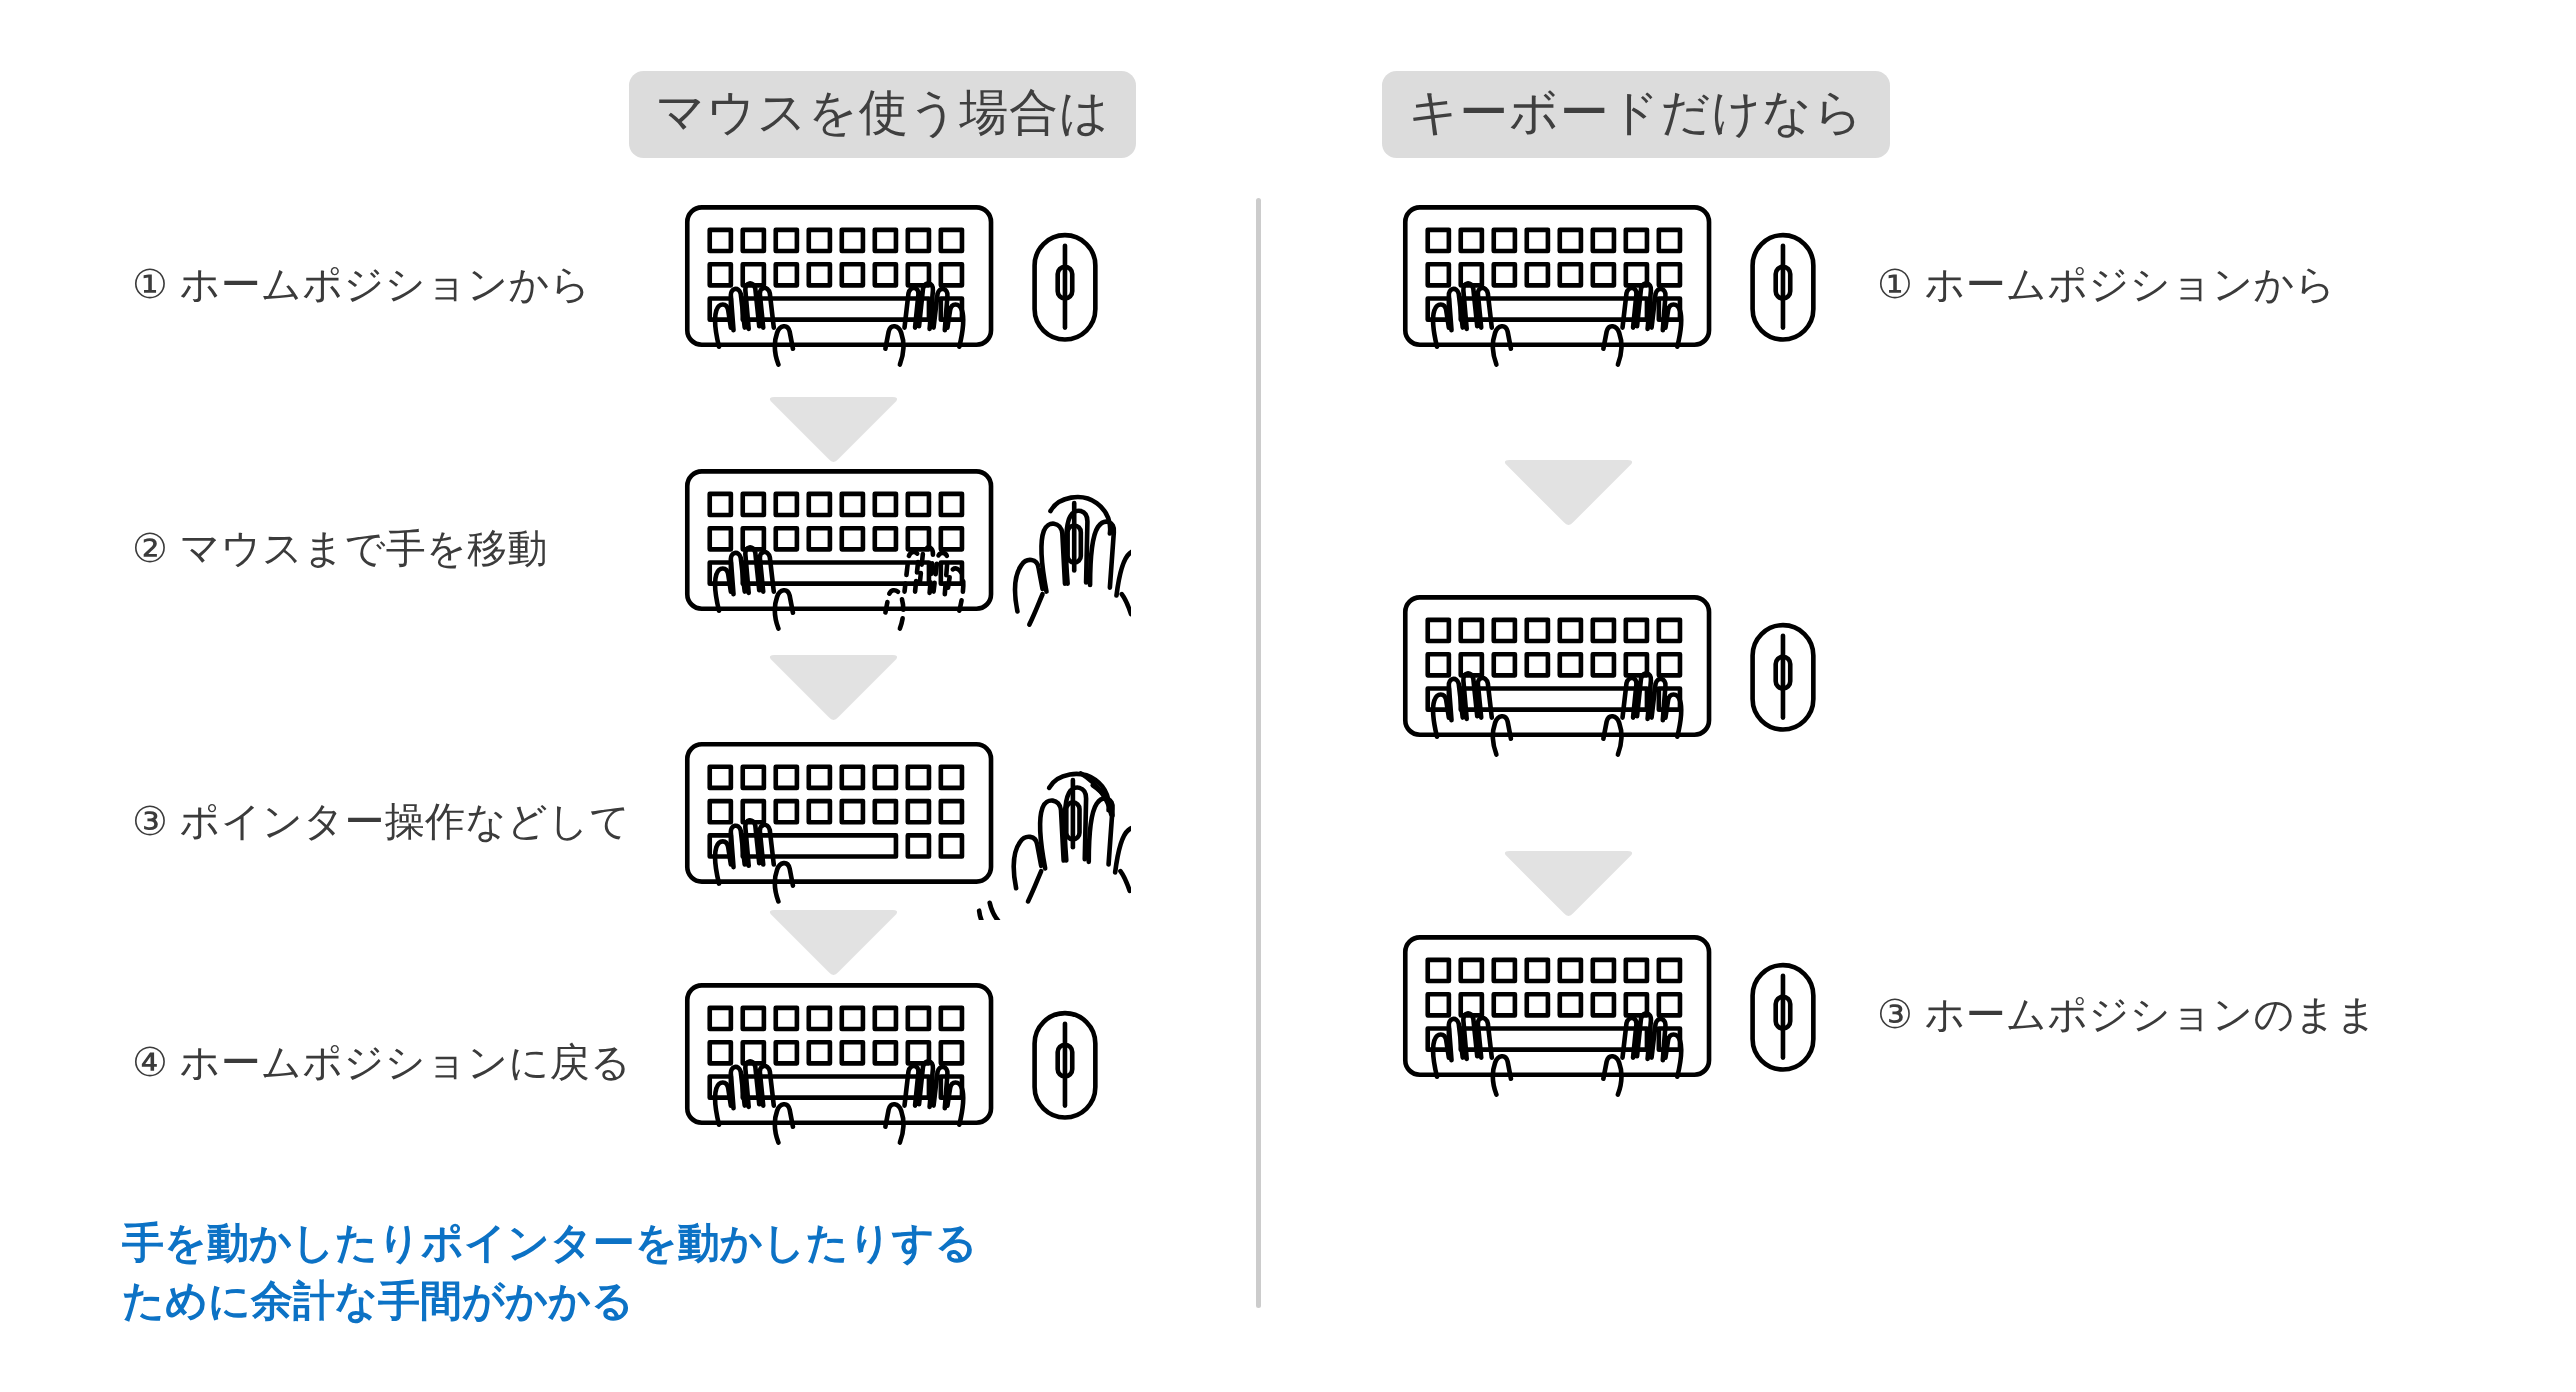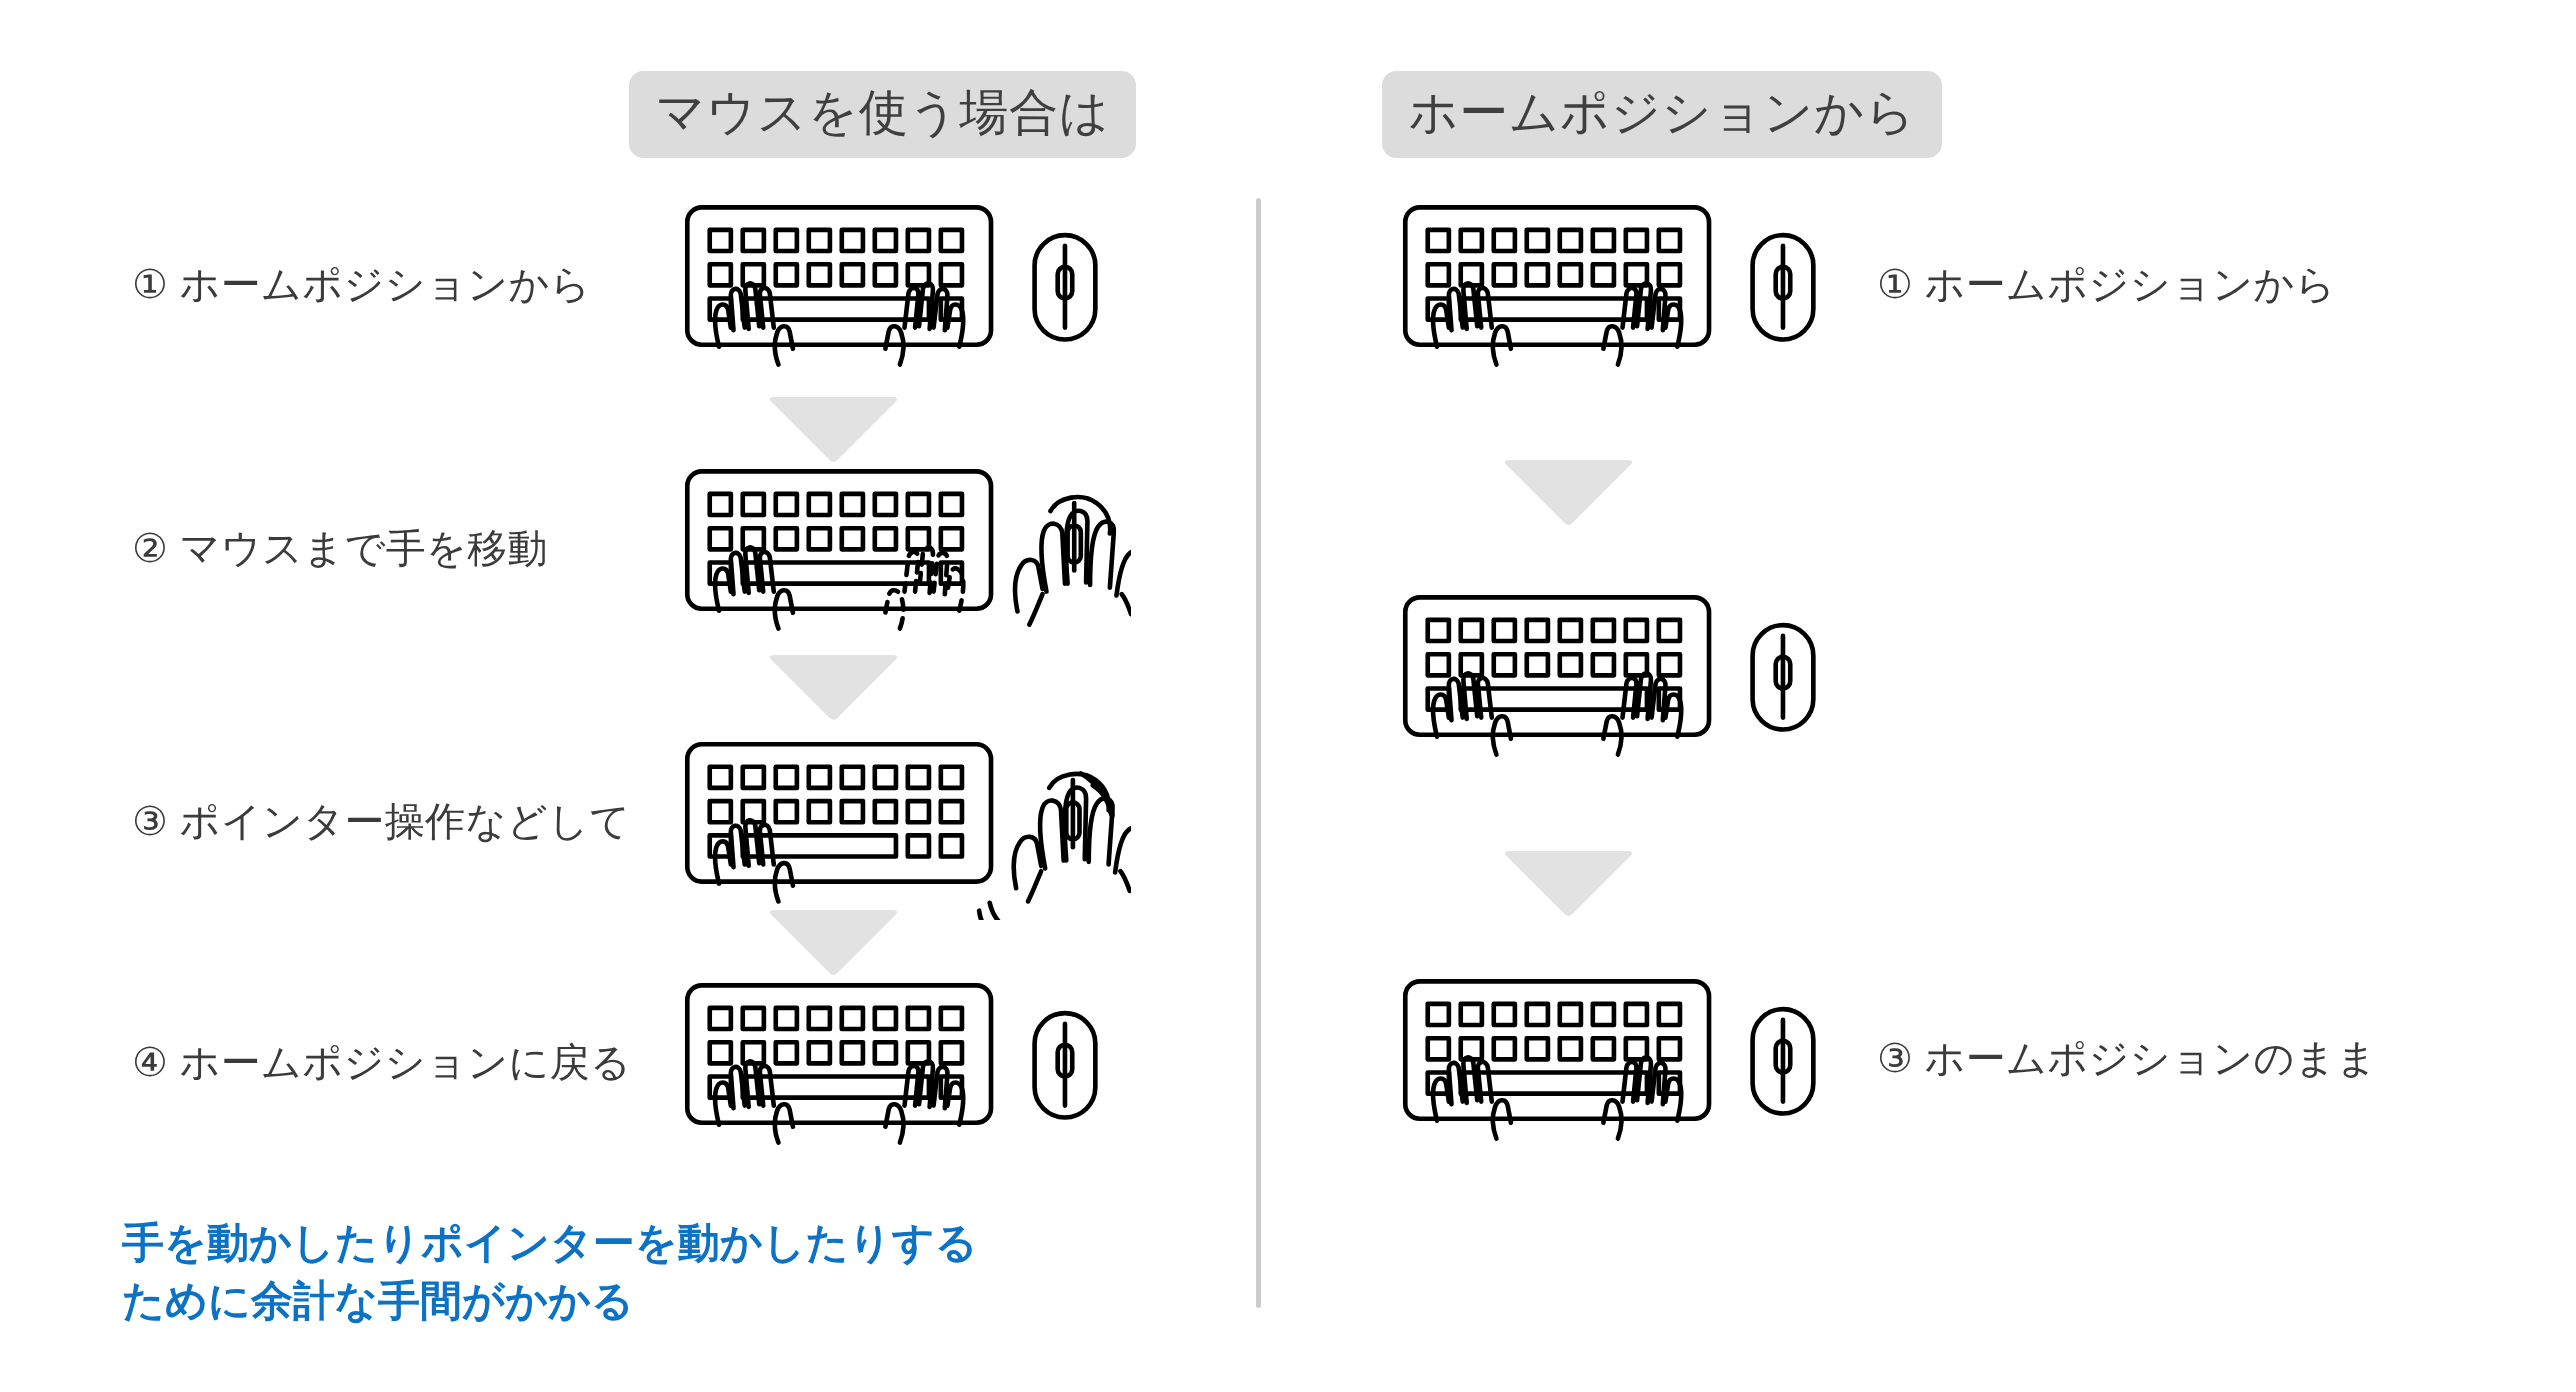--- a/index.html
+++ b/index.html
@@ -98,21 +98,21 @@
   #conclusion-left  { left: 122px;  top: 1214px; }
   #conclusion-right { left: 1413px; top: 1214px; }
 </style>
 </head>
 <body>
 
 <div class="stage">
 
   <div class="col-header" id="header-left">マウスを使う場合は</div>
 
-  <div class="col-header" id="header-right">ホームポジションから</div>
+  <div class="col-header" id="header-right">キーボードだけなら</div>
 
   <div class="divider"></div>
 
   <div class="step-row left-col" style="left:132px; top:198px;">
     <div class="step-label">① ホームポジションから</div>
     <div class="icon-block">
       <svg width="449" height="172" viewBox="0 0 680 260" aria-hidden="true">
         <g fill="none" stroke="#000" stroke-width="7" stroke-linecap="round" stroke-linejoin="round">
 
           <rect x="8" y="14" width="460" height="208" rx="22" ry="22"></rect>
@@ -460,21 +460,21 @@
       </svg>
     </div>
   </div>
 
   <div class="arrow" style="left:1499px; top:847px;">
     <svg width="139" height="73" viewBox="0 0 210 110" aria-hidden="true">
       <path d="M10 12 Q6 6 16 6 L194 6 Q204 6 200 12 L112 100 Q105 108 98 100 Z" fill="#E2E2E2"></path>
     </svg>
   </div>
 
-  <div class="step-row right-col" style="left:1400px; top:972px;">
+  <div class="step-row right-col" style="left:1400px; top:928px;">
     <div class="icon-block">
       <svg width="449" height="172" viewBox="0 0 680 260" aria-hidden="true">
         <g fill="none" stroke="#000" stroke-width="7" stroke-linecap="round" stroke-linejoin="round">
           <rect x="8" y="14" width="460" height="208" rx="22" ry="22"></rect>
           <g>
             <rect x="42" y="48" width="32" height="32"></rect>
               <rect x="92" y="48" width="32" height="32"></rect>
             <rect x="142" y="48" width="32" height="32"></rect>
               <rect x="192" y="48" width="32" height="32"></rect>
             <rect x="242" y="48" width="32" height="32"></rect>

